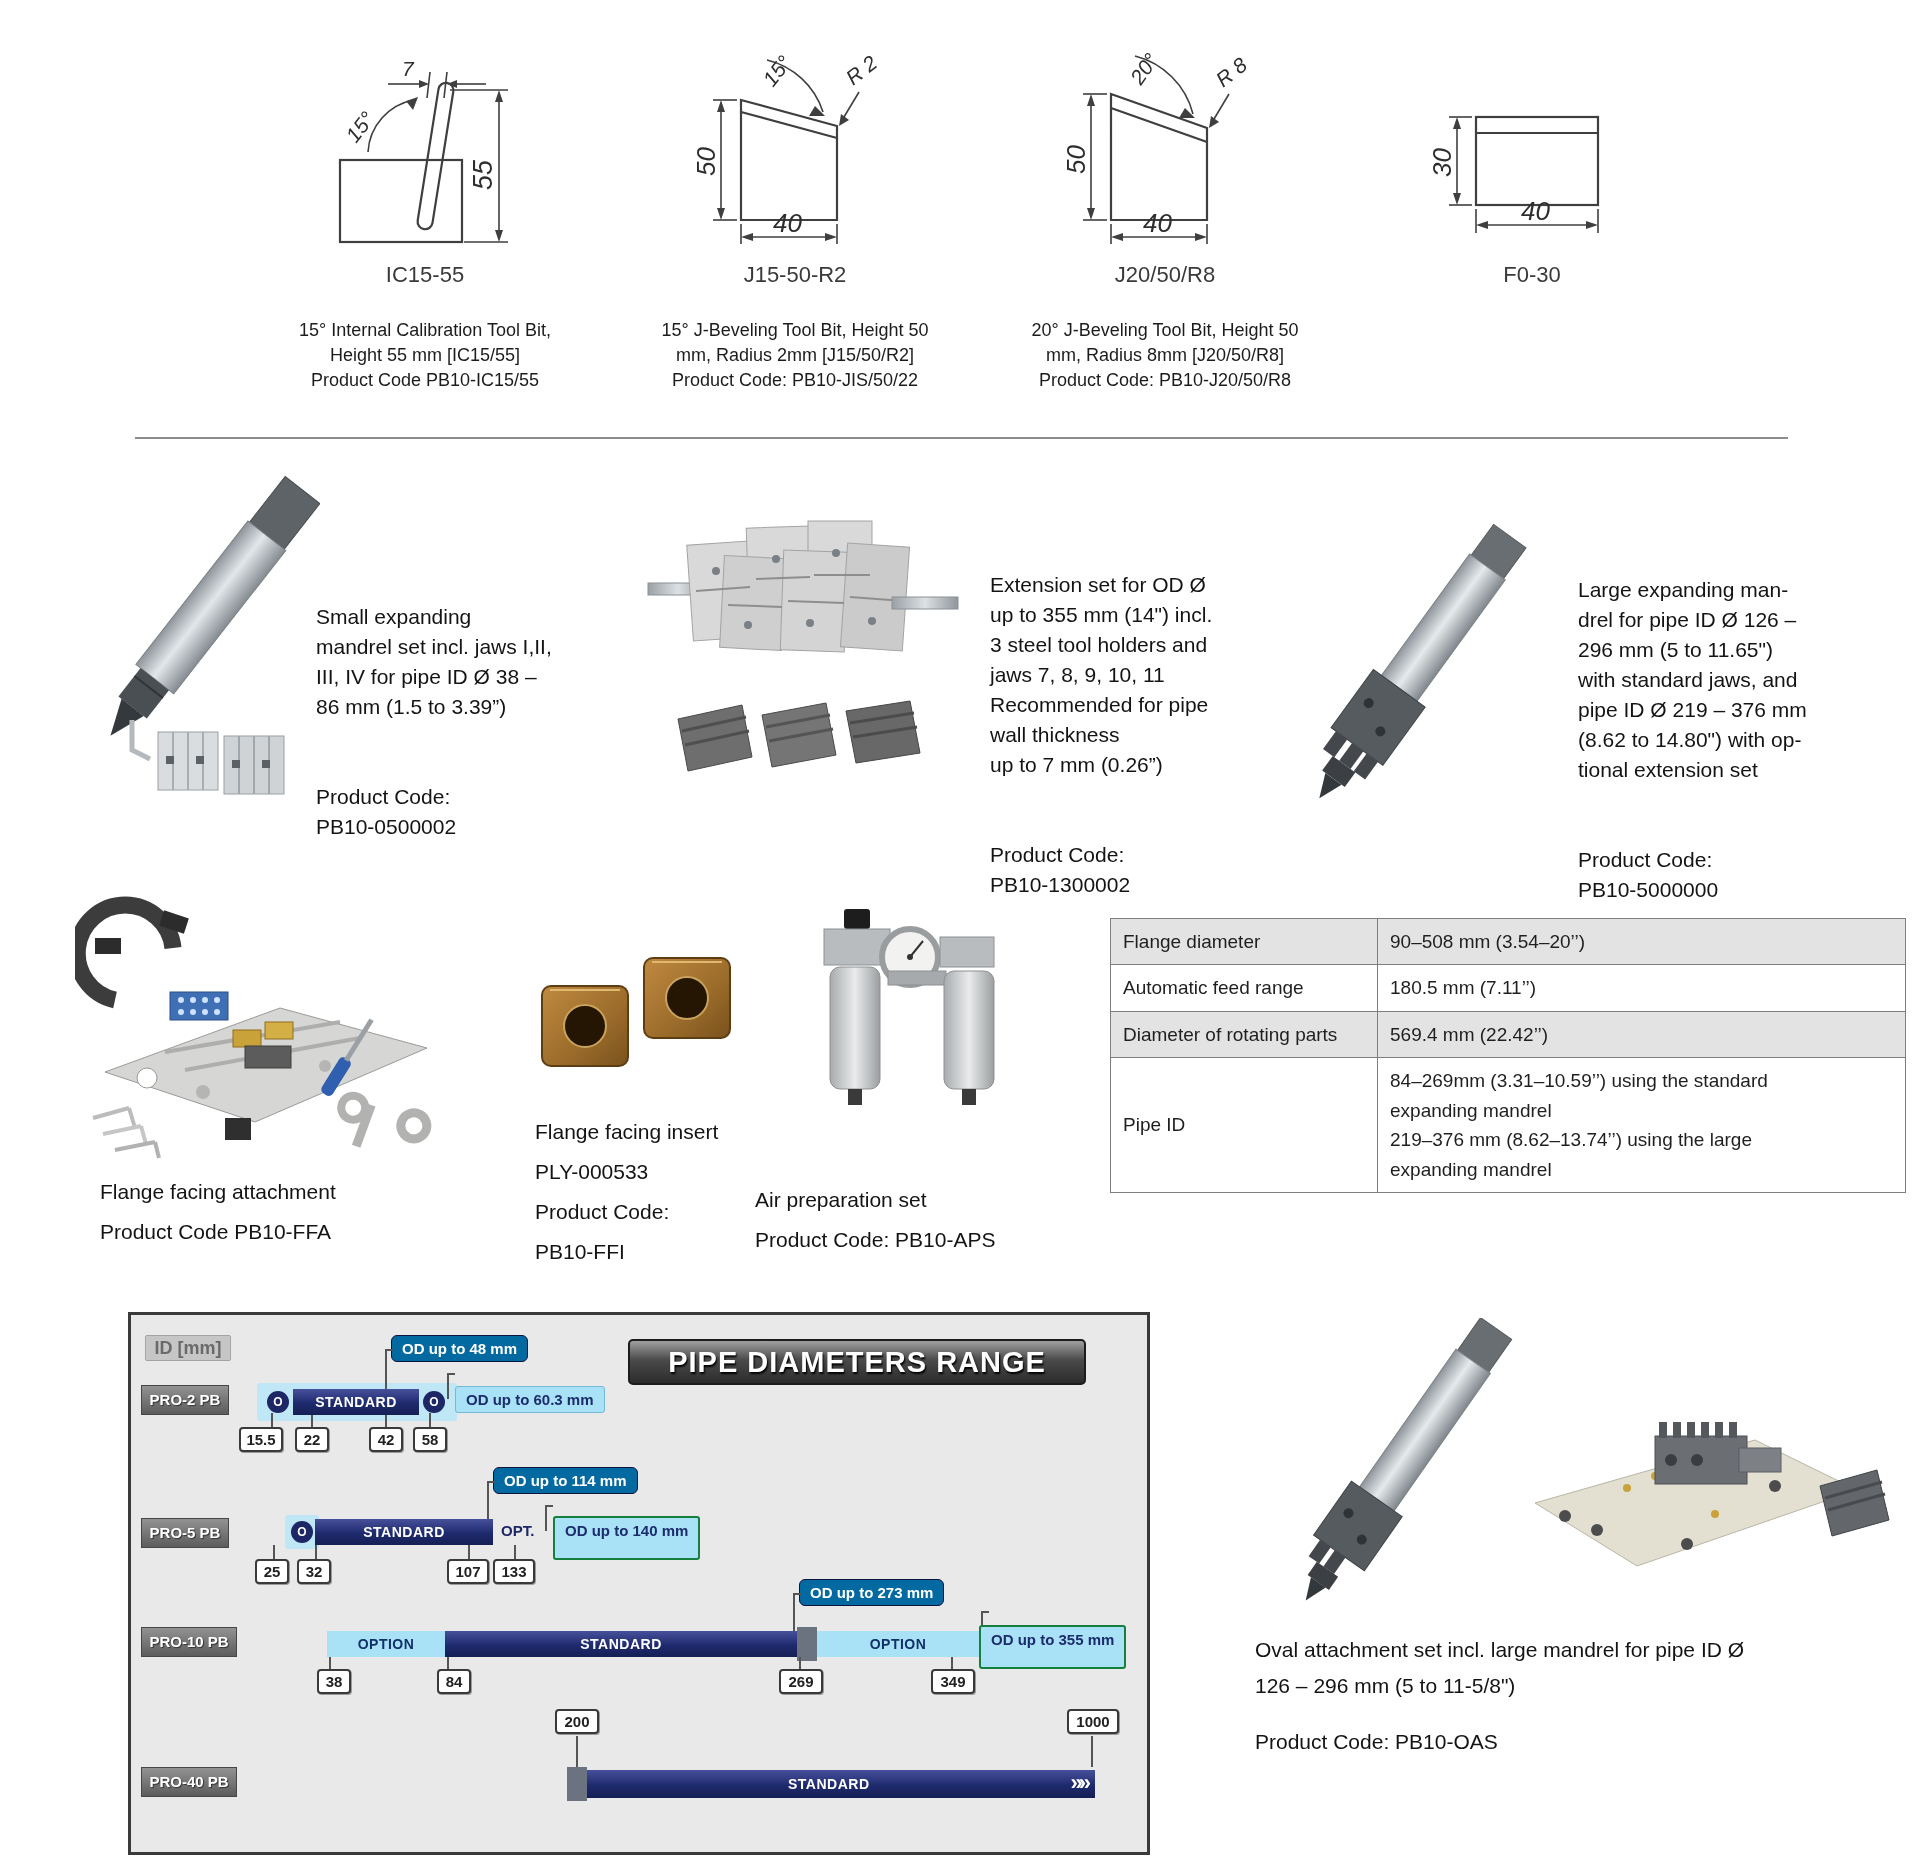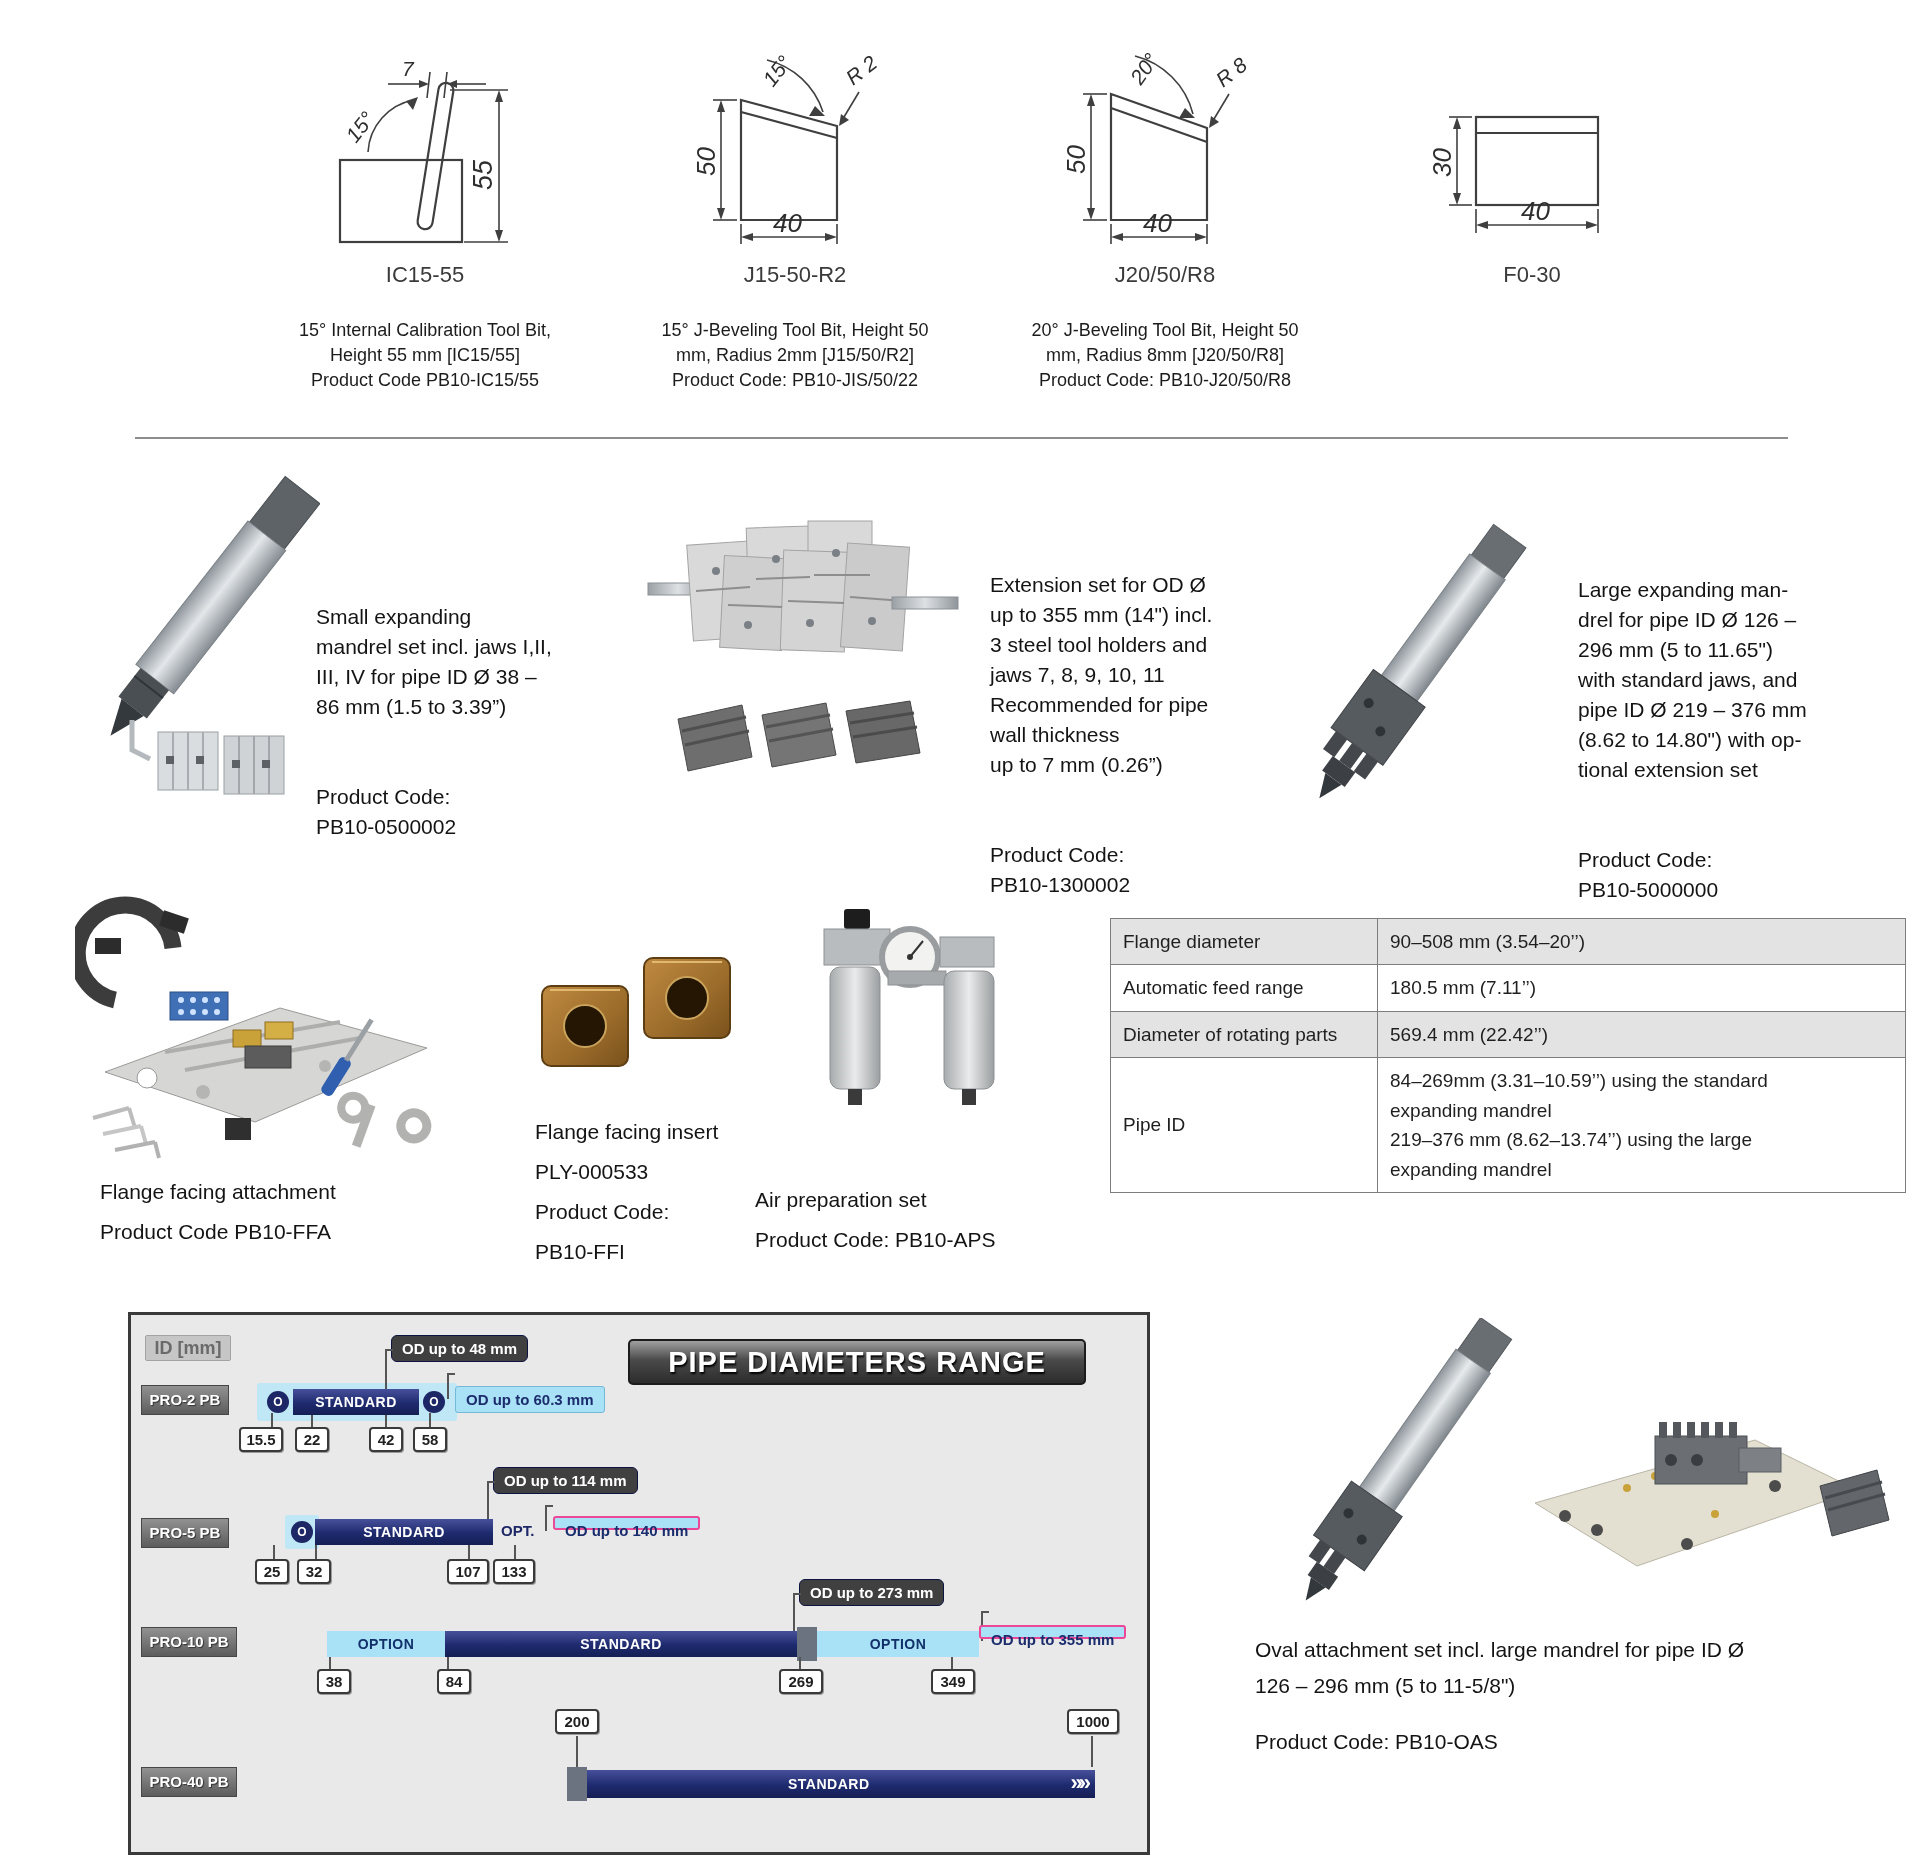--- a/index.html
+++ b/index.html
@@ -51,23 +51,23 @@
   .bar{position:absolute;height:26px;font-size:14px;font-weight:bold;text-align:center;
        line-height:26px;letter-spacing:.5px;}
   .bar.dark{background:linear-gradient(180deg,#47519b,#1e2a6e 55%,#151f55);color:#fff;}
   .bar.light{background:#a9e2f7;color:#123069;}
   .nav-circle{position:absolute;width:22px;height:22px;border-radius:50%;
               background:#1d2766;color:#fff;font-size:12px;font-weight:bold;
               text-align:center;line-height:22px;}
   .lb-strip{position:absolute;background:#bfe7f6;border-radius:3px;}
   .callout{position:absolute;height:27px;font-size:15px;font-weight:bold;line-height:25px;
            white-space:nowrap;padding:0 10px;}
-  .callout.dark{background:#404040;color:#fff;border:1px solid #0d1440;border-radius:6px;}
+  .callout.dark{background:#0369a1;color:#fff;border:1px solid #0d1440;border-radius:6px;}
   .callout.light{background:#a9e1f6;color:#1c2d6e;border:1px solid #74b9d6;border-radius:3px;}
-  .callout.boxed{border:2px solid #ec4899;height:14px;line-height:26px;}
+  .callout.boxed{border:2px solid #15803d;height:44px;line-height:26px;}
   .tick{position:absolute;background:#fff;border:2px solid #3a3a3a;border-radius:4px;
         font-weight:bold;font-size:15px;color:#222;text-align:center;padding:2px 2px;
         box-shadow:1px 1px 0 #9a9a9a;}
   .conn{position:absolute;background:#555;}
   .graycap{position:absolute;background:#6b7280;}
   .opt-label{position:absolute;color:#1d2766;font-weight:bold;font-size:15px;}
   .chev{float:right;font-size:22px;letter-spacing:-4px;margin-right:8px;line-height:26px;}
 
   .oval-caption{position:absolute;left:1255px;top:1632px;width:650px;font-size:21px;
                 line-height:36px;white-space:pre-line;color:#141414;}

